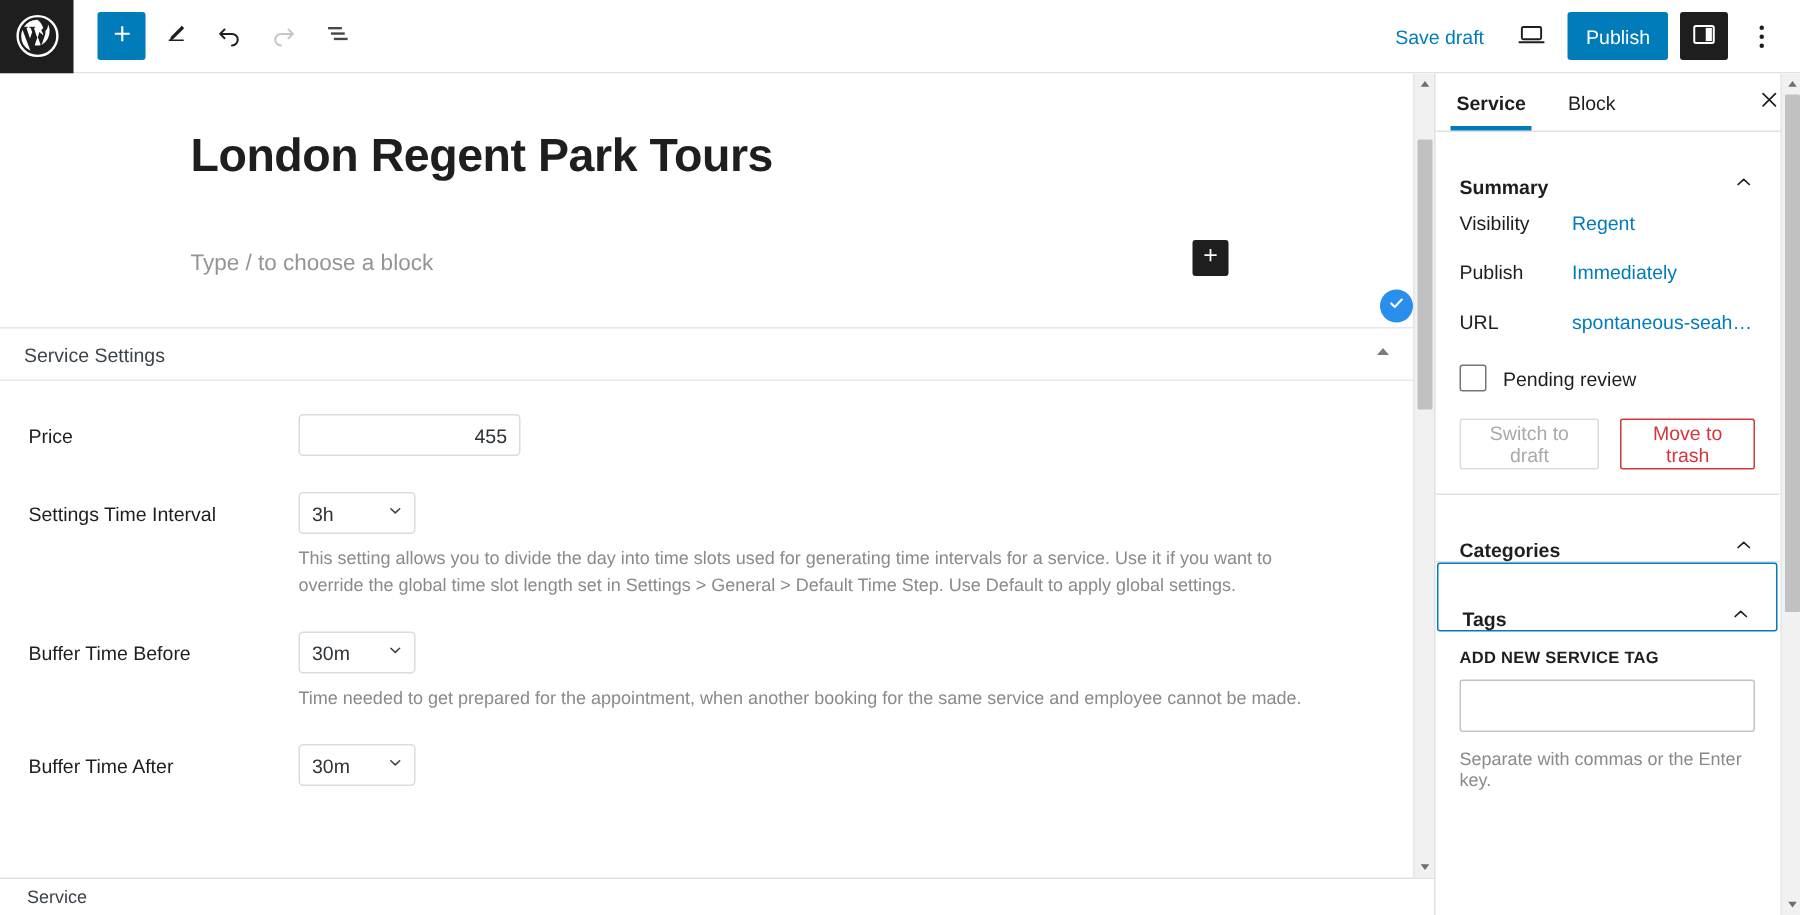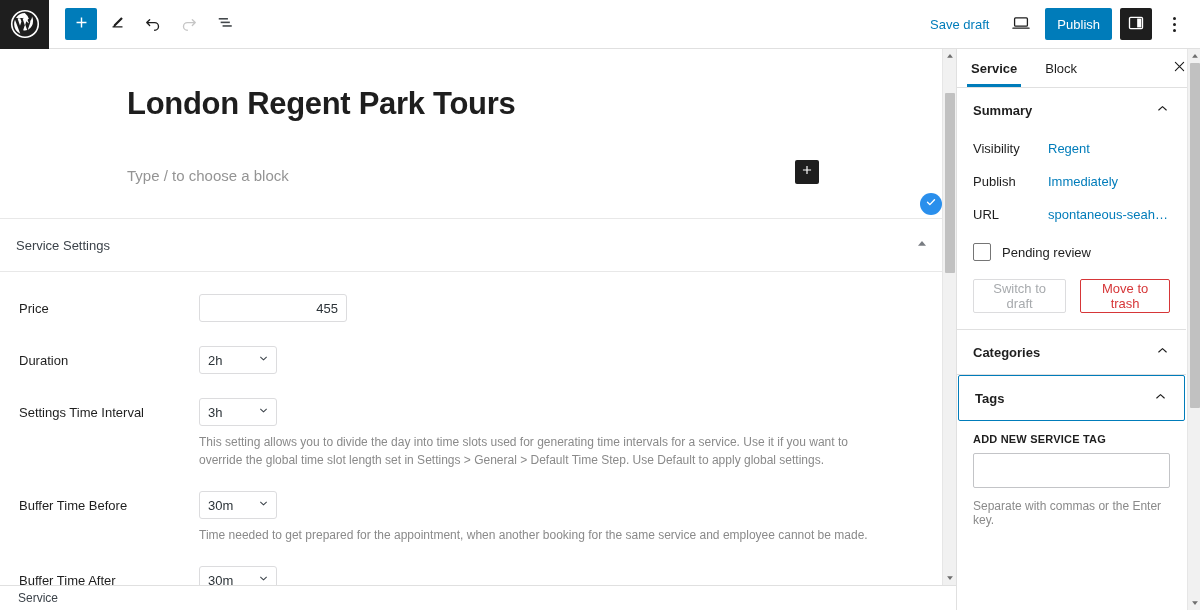--- a/index.html
+++ b/index.html
@@ -77,21 +77,21 @@
   }
   .check-badge {
     position: absolute; left: 920px; top: 144px;
     width: 22px; height: 22px; border-radius: 50%; background: #2a8fec;
     display: flex; align-items: center; justify-content: center;
   }
 
   
   .metabox { position: absolute; left: 0; top: 169px; width: 944px; }
   .metabox-header {
-    height: 54px; border-top: 1px solid #e8e8e8; border-bottom: 1px solid #e8e8e8;
+    height: 36px; border-top: 1px solid #e8e8e8; border-bottom: 1px solid #e8e8e8;
     display: flex; align-items: center; padding: 0 16px;
     font-size: 13px; color: #3c434a; background: #fff; position: relative;
   }
   .metabox-header .collapse-caret {
     position: absolute; right: 16px; top: 50%; transform: translateY(-50%);
   }
   .metabox-body { padding: 14px 0 0 0; }
 
   .field-row { display: flex; align-items: flex-start; padding: 8px 0 0 0; }
   .field-label {
@@ -157,21 +157,21 @@
   }
   .sb-tab.inactive { font-weight: 400; color: #1e1e1e; }
   .sb-close { margin-left: auto; width: 30px; height: 30px; display: flex;
               align-items: center; justify-content: center; cursor: pointer;
               background: none; border: none; }
 
   .sb-scroll { flex: 1 1 auto; overflow: hidden; position: relative; padding-right: 14px; }
 
   .panel { border-bottom: 1px solid #e0e0e0; }
   .panel-header {
-    height: 44px; display: flex; align-items: center; justify-content: space-between;
+    height: 44px; display: flex; align-items: flex-end; justify-content: space-between;
     padding: 0 16px; font-size: 13px; font-weight: 600; color: #1e1e1e; cursor: pointer;
   }
   .panel.focused { border: 1.5px solid #007cba; border-radius: 2px; margin: 0 1px; }
   .panel-body { padding: 0 16px 16px 16px; }
 
   .summary-row { display: flex; align-items: center; height: 33px; font-size: 13px; }
   .summary-row .key { width: 75px; flex: 0 0 75px; color: #1e1e1e; }
   .summary-row .val { color: #007cba; cursor: pointer; overflow: hidden;
                       white-space: nowrap; text-overflow: ellipsis; }
 
@@ -328,33 +328,20 @@
 
           <div class="metabox-body">
 
             <div class="field-row">
               <div class="field-label">Price</div>
               <div class="field-control">
                 <input class="text-input price-input" type="text" value="455" style="">
               </div>
             </div>
 
-            <div class="field-row" style="padding-top:22px;">
-              <div class="field-label">Duration</div>
-              <div class="field-control">
-                <div class="select-box w-md">
-                  <span>2h</span>
-                  <span class="caret">
-                    <svg width="13" height="13" viewBox="0 0 20 20">
-                        <path fill="none" stroke="#3c434a" stroke-width="1.6" stroke-linecap="round" stroke-linejoin="round" d="M5.5 8l4.5 4.2L14.5 8"></path>
-                      </svg>
-                  </span>
-                </div>
-              </div>
-            </div>
 
             <div class="field-row" style="padding-top:22px;">
               <div class="field-label">Settings Time Interval</div>
               <div class="field-control">
                 <div class="select-box w-md">
                   <span>3h</span>
                   <span class="caret">
                     <svg width="13" height="13" viewBox="0 0 20 20">
                         <path fill="none" stroke="#3c434a" stroke-width="1.6" stroke-linecap="round" stroke-linejoin="round" d="M5.5 8l4.5 4.2L14.5 8"></path>
                       </svg>

